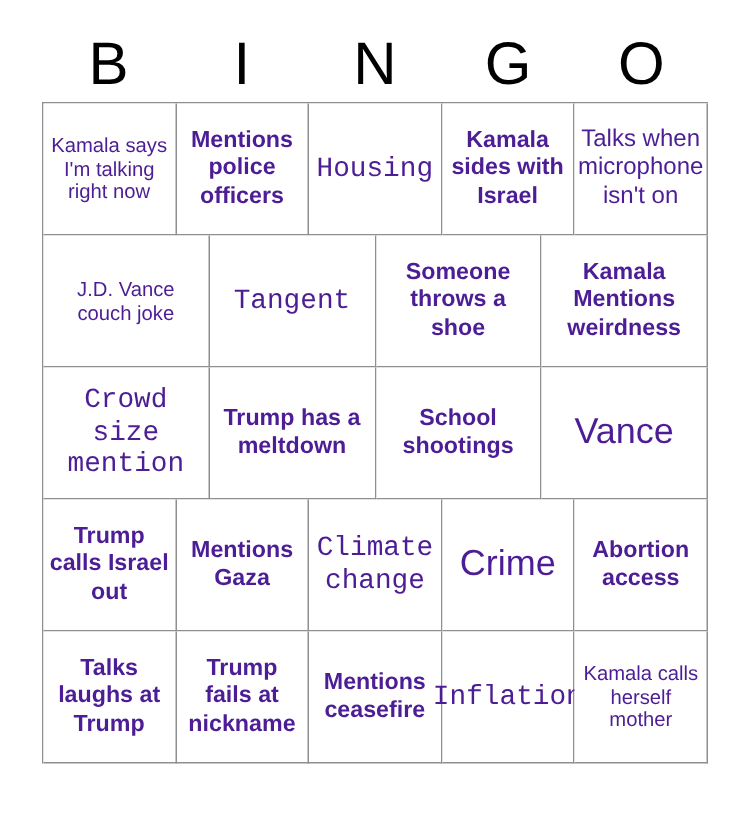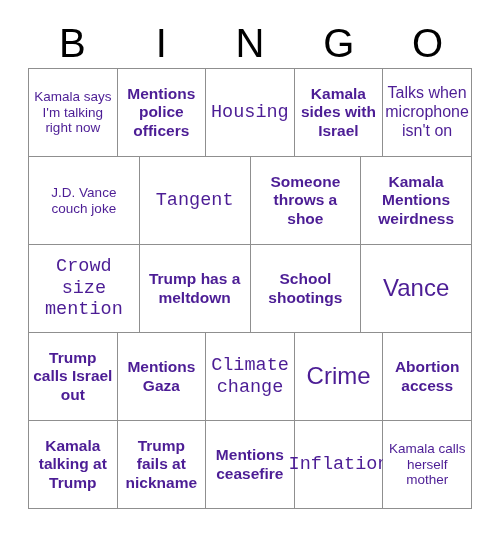--- a/index.html
+++ b/index.html
@@ -139,21 +139,21 @@
         </div>
       <div class="cell fs-xl">
           <span>Crime</span>
         </div>
       <div class="cell fs-md">
           <span>Abortion access</span>
         </div>
     </div>
     <div class="grid-row">
       <div class="cell fs-md">
-          <span>Kamala talking at Trump</span>
+          <span>Talks laughs at Trump</span>
         </div>
       <div class="cell fs-md">
           <span>Trump fails at nickname</span>
         </div>
       <div class="cell fs-md">
           <span>Mentions ceasefire</span>
         </div>
       <div class="cell fs-lg">
           <span>Inflation</span>
         </div>

